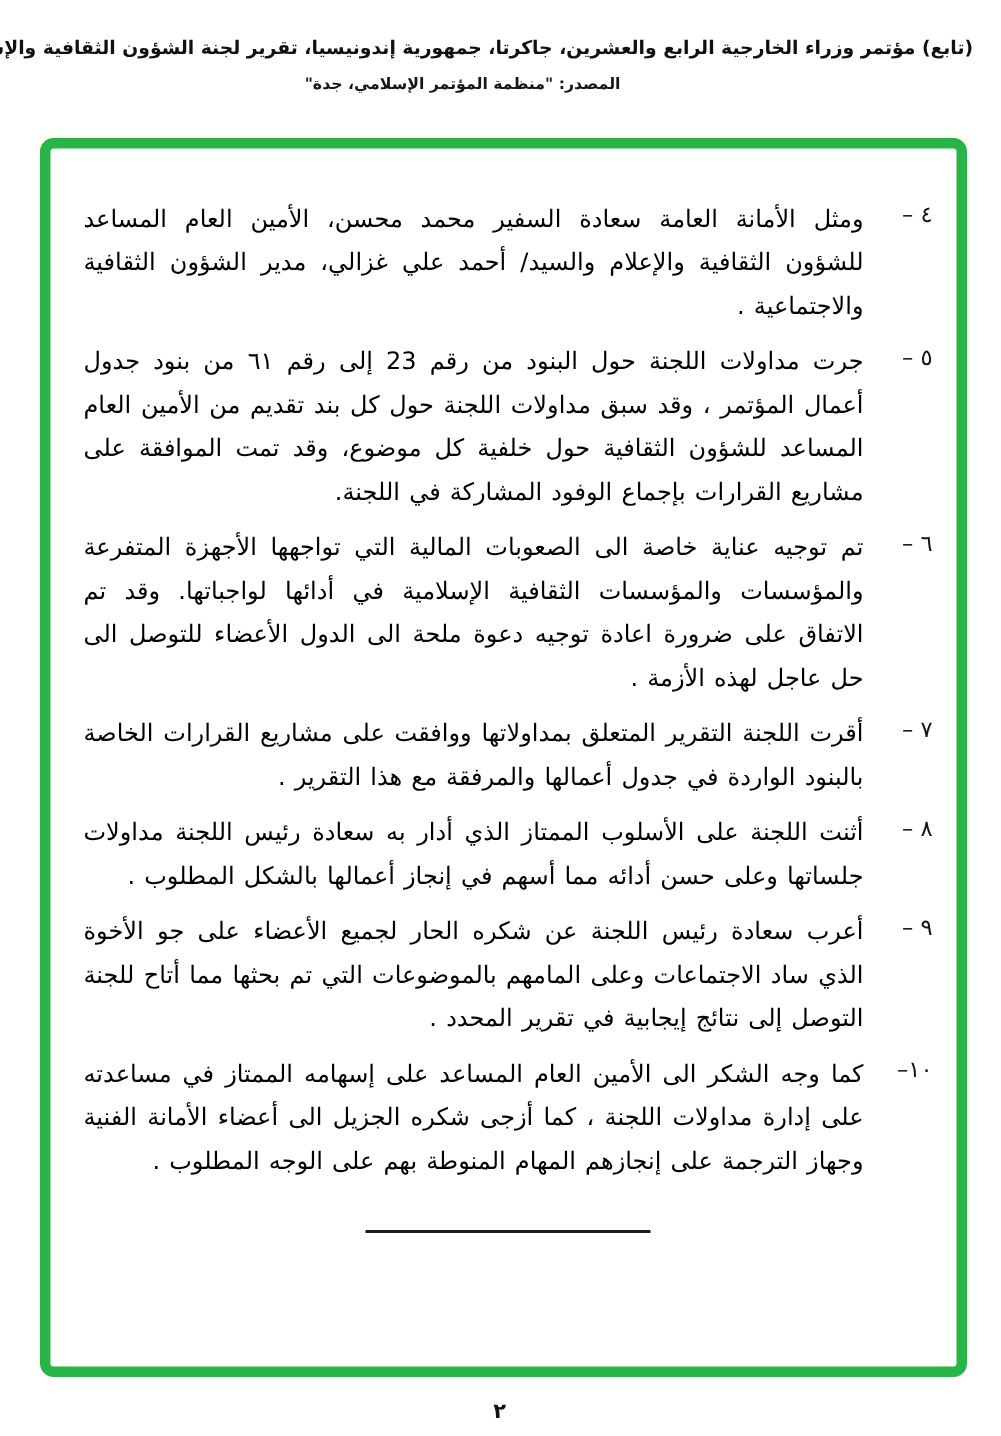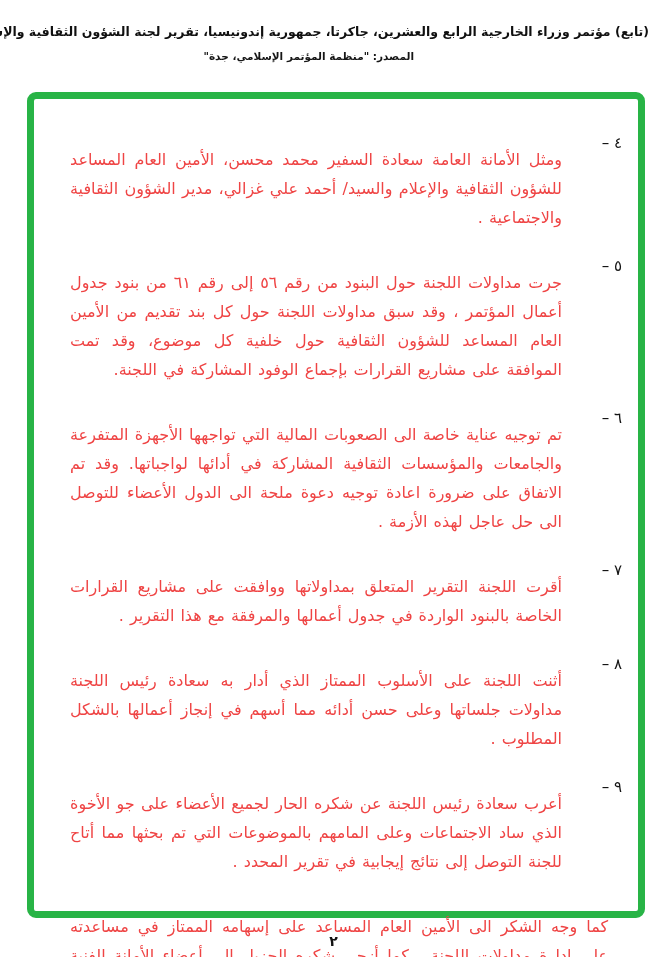--- a/index.html
+++ b/index.html
@@ -65,26 +65,26 @@
   }
   .item .num {
     flex: 0 0 46px;
     font-size: 15px;
     color: #151515;
     padding-top: 3px;
     white-space: nowrap;
   }
   .item .txt {
     flex: 1 1 auto;
-    margin: 14px;
+    margin: 0;
     font-size: 16px;
     line-height: 29px;
     text-align: justify;
     text-align-last: right;
-    color: #ef4444;
+    color: #000000;
     word-spacing: 1px;
   }
   
   .end-rule {
     width: 190px;
     height: 0;
     border-top: 2px solid #1c1c1c;
     margin: 32px auto 0 auto;
   }
   
@@ -112,44 +112,45 @@
   <div class="green-box">
     <div class="items">
 
       <div class="item">
         <span class="num">٤ –</span>
         <p class="txt">ومثل الأمانة العامة سعادة السفير محمد محسن، الأمين العام المساعد للشؤون الثقافية والإعلام والسيد/ أحمد علي غزالي، مدير الشؤون الثقافية والاجتماعية .</p>
       </div>
 
       <div class="item">
         <span class="num">٥ –</span>
-        <p class="txt">جرت مداولات اللجنة حول البنود من رقم ٥٦ إلى رقم ٦١ من بنود جدول أعمال المؤتمر ، وقد سبق مداولات اللجنة حول كل بند تقديم من الأمين العام المساعد للشؤون الثقافية حول خلفية كل موضوع، وقد تمت الموافقة على مشاريع القرارات بإجماع الوفود المشاركة في اللجنة.</p>
+        <p class="txt">جرت مداولات اللجنة حول البنود من رقم 23 إلى رقم ٦١ من بنود جدول أعمال المؤتمر ، وقد سبق مداولات اللجنة حول كل بند تقديم من الأمين العام المساعد للشؤون الثقافية حول خلفية كل موضوع، وقد تمت الموافقة على مشاريع القرارات بإجماع الوفود المشاركة في اللجنة.</p>
       </div>
 
       <div class="item">
         <span class="num">٦ –</span>
-        <p class="txt">تم توجيه عناية خاصة الى الصعوبات المالية التي تواجهها الأجهزة المتفرعة والجامعات والمؤسسات الثقافية المشاركة في أدائها لواجباتها. وقد تم الاتفاق على ضرورة اعادة توجيه دعوة ملحة الى الدول الأعضاء للتوصل الى حل عاجل لهذه الأزمة .</p>
+        <p class="txt">تم توجيه عناية خاصة الى الصعوبات المالية التي تواجهها الأجهزة المتفرعة والمؤسسات والمؤسسات الثقافية الإسلامية في أدائها لواجباتها. وقد تم الاتفاق على ضرورة اعادة توجيه دعوة ملحة الى الدول الأعضاء للتوصل الى حل عاجل لهذه الأزمة .</p>
       </div>
 
       <div class="item">
         <span class="num">٧ –</span>
         <p class="txt">أقرت اللجنة التقرير المتعلق بمداولاتها ووافقت على مشاريع القرارات الخاصة بالبنود الواردة في جدول أعمالها والمرفقة مع هذا التقرير .</p>
       </div>
 
       <div class="item">
         <span class="num">٨ –</span>
         <p class="txt">أثنت اللجنة على الأسلوب الممتاز الذي أدار به سعادة رئيس اللجنة مداولات جلساتها وعلى حسن أدائه مما أسهم في إنجاز أعمالها بالشكل المطلوب .</p>
       </div>
 
       <div class="item">
         <span class="num">٩ –</span>
         <p class="txt">أعرب سعادة رئيس اللجنة عن شكره الحار لجميع الأعضاء على جو الأخوة الذي ساد الاجتماعات وعلى المامهم بالموضوعات التي تم بحثها مما أتاح للجنة التوصل إلى نتائج إيجابية في تقرير المحدد .</p>
       </div>
 
       <div class="item">
+        <span class="num">١٠–</span>
         <p class="txt">كما وجه الشكر الى الأمين العام المساعد على إسهامه الممتاز في مساعدته على إدارة مداولات اللجنة ، كما أزجى شكره الجزيل الى أعضاء الأمانة الفنية وجهاز الترجمة على إنجازهم المهام المنوطة بهم على الوجه المطلوب .</p>
       </div>
 
       <div class="end-rule"></div>
 
     </div>
   </div>
 
   <div class="page-num">٢</div>
 

